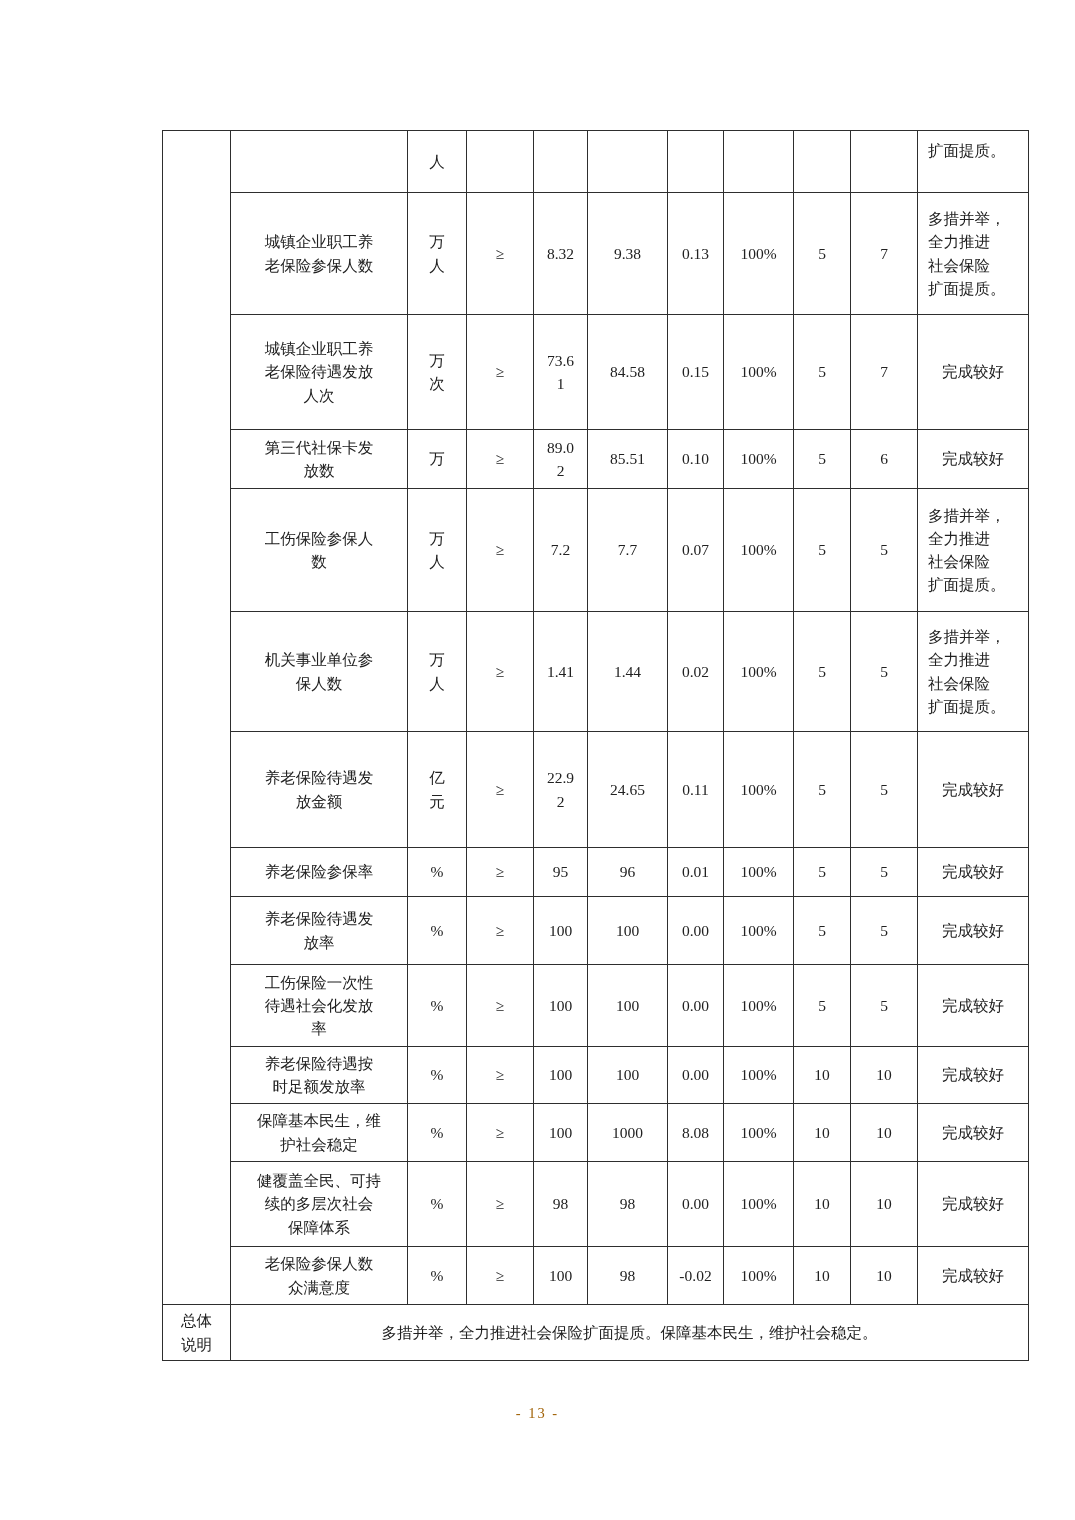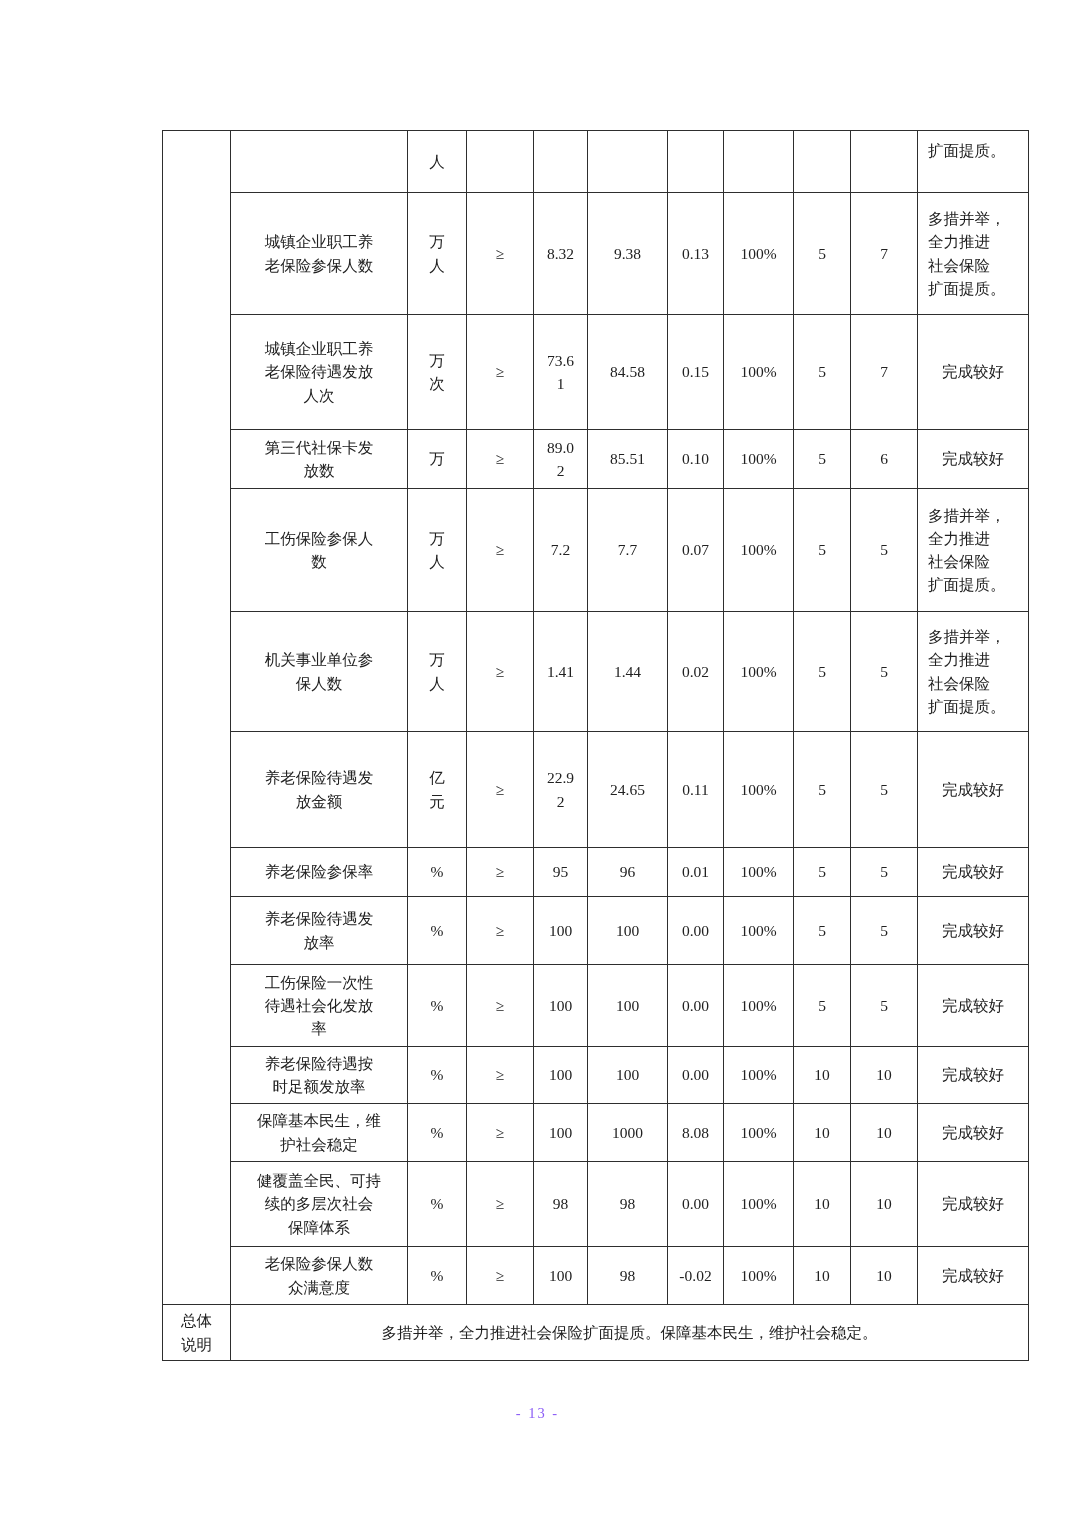--- a/index.html
+++ b/index.html
@@ -92,21 +92,21 @@
     font-size:17px;
     text-align:center;
     font-family:Liberation Serif, serif;
   }
   .page-number{
     position:absolute;
     left:0;right:0;
     top:1405px;
     text-align:center;
     font-size:14.5px;
-    color:#8b5cf6;
+    color:#a16207;
     letter-spacing:2px;
   }
 </style>
 </head>
 <body>
 
 <div class="page">
 
   <table class="perf">
     <colgroup>

